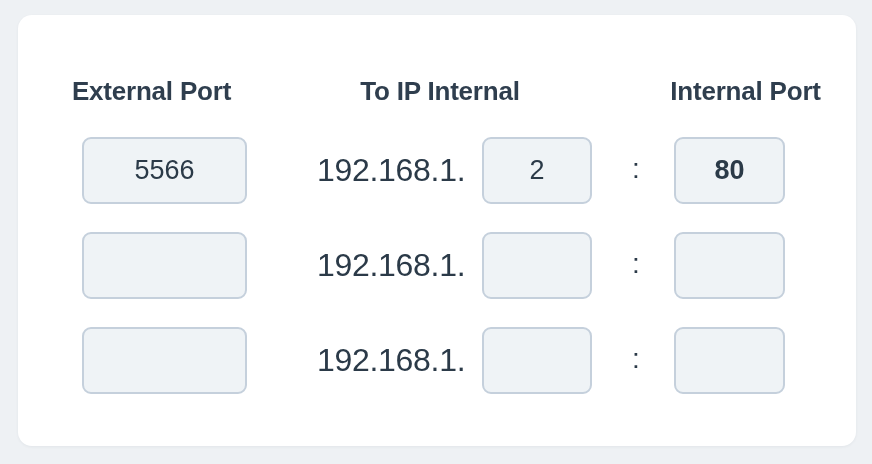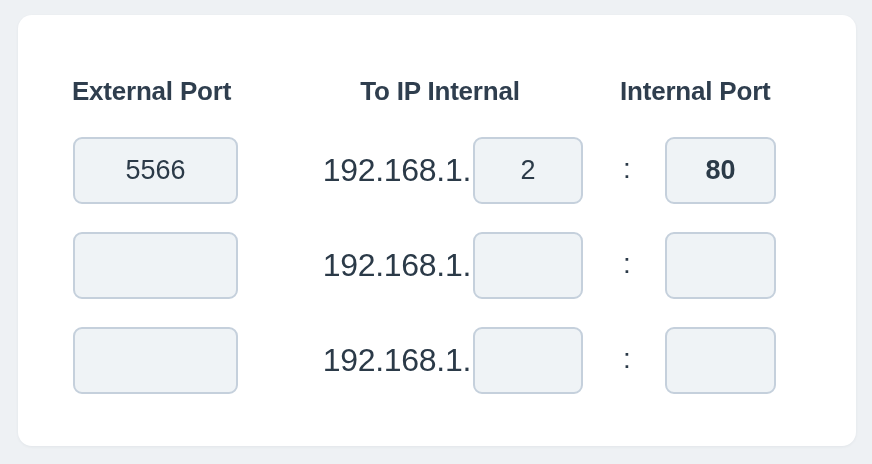--- a/index.html
+++ b/index.html
@@ -38,26 +38,26 @@
     position: absolute;
     font-size: 26px;
     font-weight: bold;
     color: #2f3e4e;
     letter-spacing: -0.2px;
     white-space: nowrap;
     line-height: 40px;
   }
   .col-header.external  { left: 27px;  width: 213px; text-align: center; }
   .col-header.ipaddr    { left: 314px; width: 216px; text-align: center; }
-  .col-header.internal  { left: 602px; width: 221px; }
+  .col-header.internal  { left: 617px; width: 221px; text-align: center; }
 
   
   .rows {
     position: absolute;
-    left: 3px;
+    left: 12px;
     top: 122px;
     width: 838px;
   }
   .row {
     position: relative;
     height: 95px;
   }
 
   .field {
     position: absolute;
@@ -83,21 +83,21 @@
   .field.ip-octet      { left: 452px; width: 110px; }
   .field.internal-port { left: 644px; width: 111px; font-weight: bold; }
 
   .ip-prefix {
     position: absolute;
     left: 287px;
     top: 0;
     width: 163px;
     height: 67px;
     line-height: 67px;
-    text-align: right;
+    text-align: left;
     font-size: 32px;
     color: #2b3a48;
     letter-spacing: -0.3px;
     white-space: nowrap;
   }
 
   .colon {
     position: absolute;
     left: 586px;
     top: 0;

